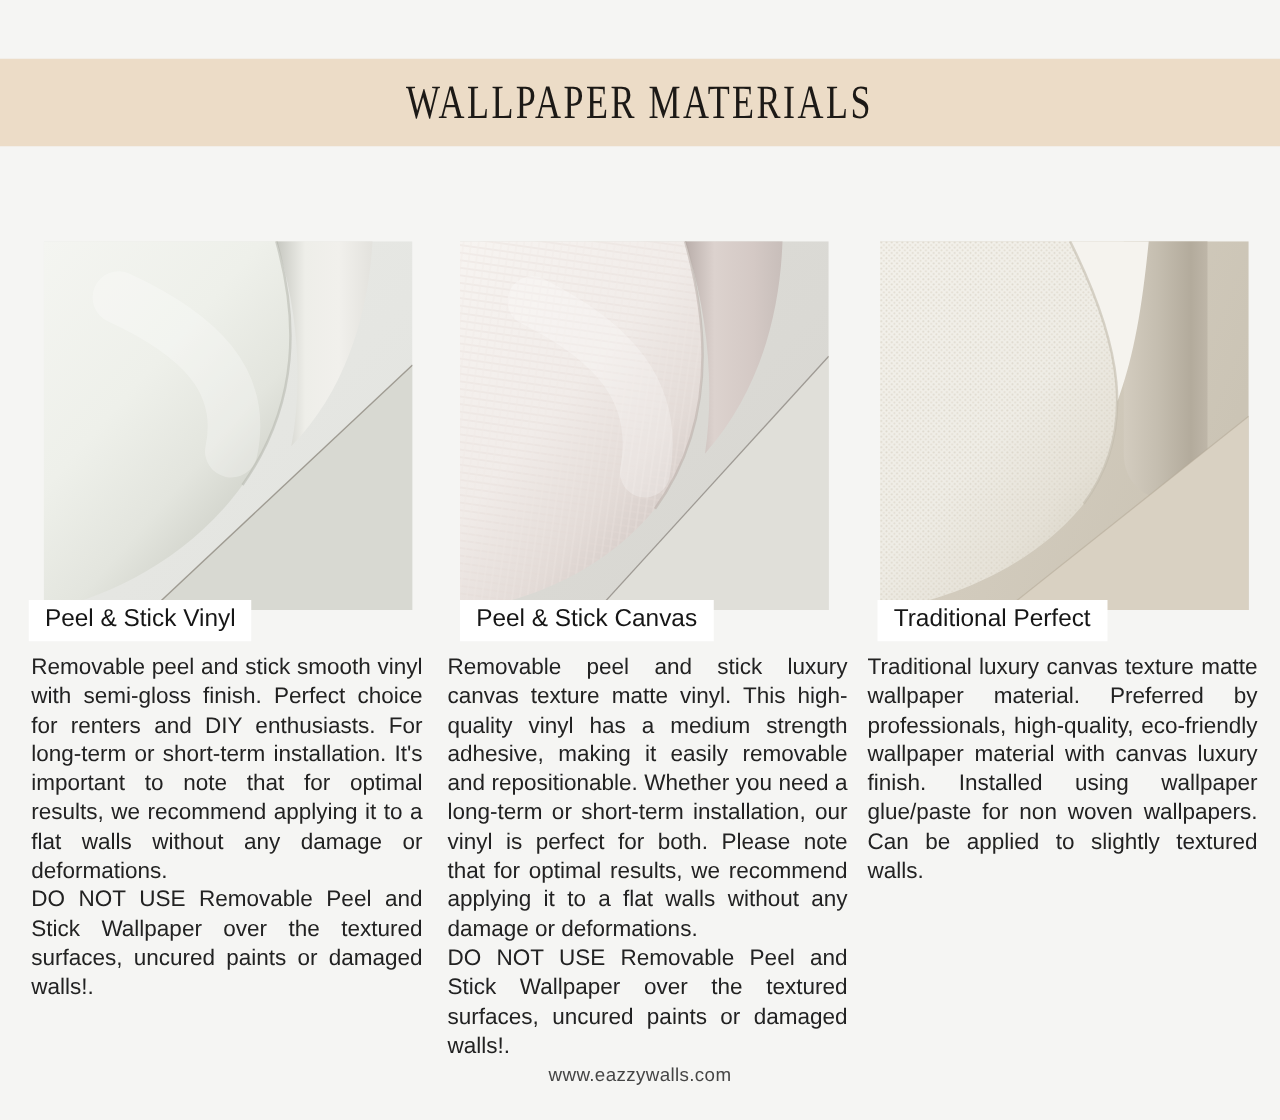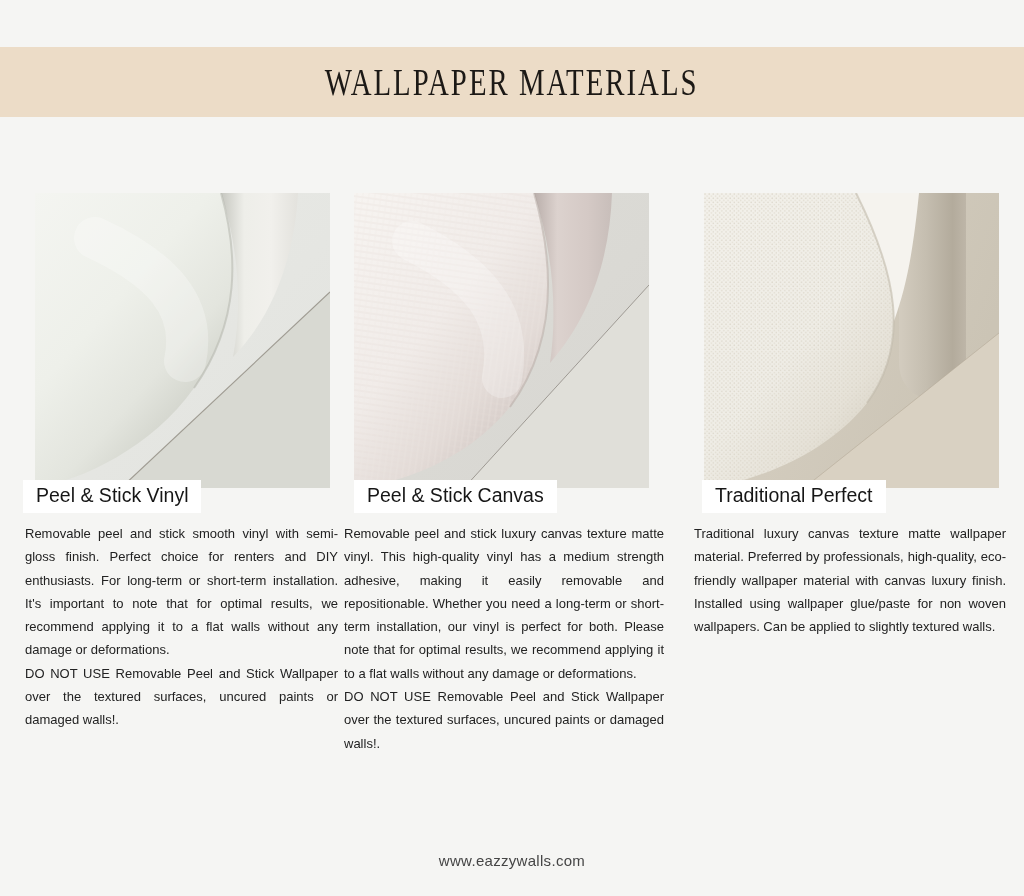--- a/index.html
+++ b/index.html
@@ -23,34 +23,34 @@
     display:flex;align-items:center;justify-content:center;
   }
   .band h1{
     margin:0;font-family:"Liberation Serif", serif;font-weight:500;
     font-size:36px;letter-spacing:2.5px;color:var(--color-title);
     transform:scale(0.80,1.06);white-space:nowrap;
   }
   
   .col{position:absolute;top:193px;}
   .col-0{left:12px;width:313px;margin-left:13px;}
-  .col-1{left:344px;width:320px;}
+  .col-1{left:358px;width:320px;}
   .col-2{left:694px;width:312px;}
   .photo{width:295px;height:295px;margin-left:10px;}
   .photo svg{display:block;width:295px;height:295px;}
   .label-box{
     position:relative;z-index:2;display:inline-block;background:#ffffff;
     padding:4px 13px 6px;margin-top:-29px;
     font-size:19.5px;color:var(--color-label-text);white-space:nowrap;
   }
   .col-0 .label-box{margin-left:-2px;}
   .col-1 .label-box{margin-left:10px;}
   .col-2 .label-box{margin-left:8px;}
   .desc,.warning{
-    margin:9px 0 0;font-size:13px;line-height:23.3px;
+    margin:9px 0 0;font-size:18px;line-height:23.3px;
     text-align:justify;color:var(--color-body-text);
   }
   .warning{
     margin-top:0;
     text-decoration-thickness:1.6px;
     text-underline-offset:4px;
   }
   
   .footer{
     position:absolute;top:852px;left:0;width:1024px;text-align:center;

